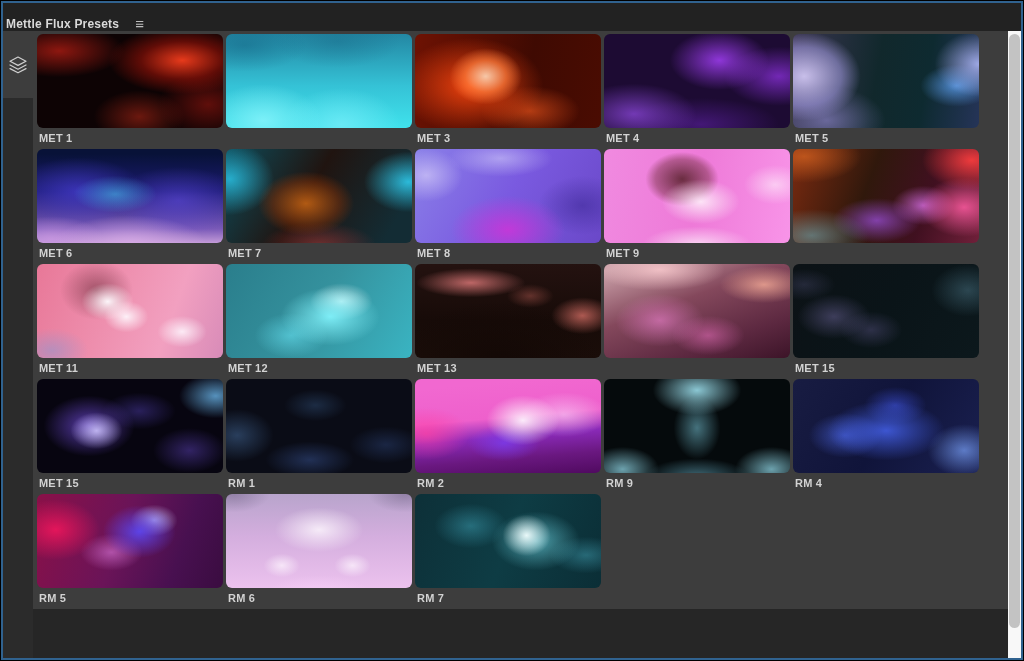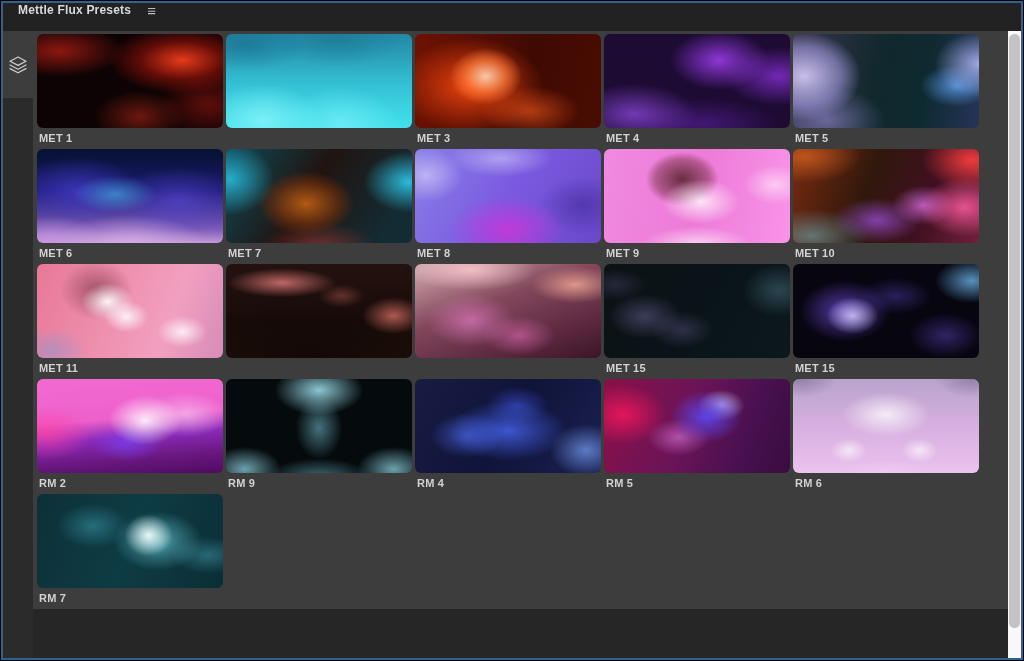--- a/index.html
+++ b/index.html
@@ -6,21 +6,21 @@
   html, body { width: 1024px; height: 661px; overflow: hidden; background: #000; }
   body { font-family: "Liberation Sans", sans-serif; }
 
   .window {
     position: absolute; left: 1px; top: 1px; width: 1022px; height: 659px;
     border: 2px solid #30628f; background: #262626;
     display: flex; flex-direction: column;
   }
   .titlebar {
     height: 28px; flex: 0 0 28px; background: #222222;
-    display: flex; align-items: flex-start; padding-left: 15px;
+    display: flex; align-items: flex-end; padding-left: 3px;
   }
   .titlebar .title {
     color: #d9d9d9; font-size: 12px; font-weight: 700; letter-spacing: .2px;
   }
   .titlebar .menu-icon {
     color: #bdbdbd; font-size: 15px; margin-left: 16px; line-height: 1;
     cursor: pointer; user-select: none;
   }
   .body { flex: 1; display: flex; position: relative; background: #262626; }
 
@@ -122,47 +122,55 @@
     <div class="tile-label">MET 8</div>
   </div>
 
   <div class="tile">
     <div class="thumb" style="background: radial-gradient(30% 34% at 52% 56%, rgba(255, 246, 252, 0.85), transparent 70%), radial-gradient(26% 38% at 42% 32%, rgba(92, 36, 48, 0.9), rgba(122, 52, 72, 0.5) 55%, transparent 76%), radial-gradient(24% 30% at 92% 38%, rgba(255, 242, 252, 0.6), transparent 70%), radial-gradient(42% 28% at 50% 102%, rgba(255, 250, 255, 0.7), transparent 70%), linear-gradient(100deg, rgb(240, 138, 224), rgb(238, 122, 216) 50%, rgb(248, 148, 232));"></div>
     <div class="tile-label">MET 9</div>
   </div>
 
   <div class="tile">
     <div class="thumb" style="background: radial-gradient(38% 45% at 96% 12%, rgba(255, 62, 62, 0.9), transparent 70%), radial-gradient(34% 45% at 92% 62%, rgba(255, 92, 162, 0.85), transparent 70%), radial-gradient(44% 40% at 6% 8%, rgba(202, 92, 30, 0.85), transparent 70%), radial-gradient(44% 40% at 10% 92%, rgba(112, 172, 182, 0.6), transparent 70%), radial-gradient(34% 34% at 45% 76%, rgba(162, 82, 232, 0.7), transparent 70%), radial-gradient(24% 30% at 70% 60%, rgba(232, 122, 252, 0.7), transparent 70%), linear-gradient(110deg, rgb(122, 42, 16), rgb(48, 24, 12) 40%, rgb(64, 16, 32) 70%, rgb(112, 32, 58));"></div>
-    <div class="tile-label">MET 10</div>
   </div>
 
   <div class="tile">
     <div class="thumb" style="background: radial-gradient(20% 28% at 38% 40%, rgba(255, 252, 255, 0.95), transparent 70%), radial-gradient(17% 24% at 48% 56%, rgba(255, 250, 255, 0.9), transparent 70%), radial-gradient(19% 24% at 78% 72%, rgba(255, 248, 255, 0.85), transparent 70%), radial-gradient(28% 45% at 32% 28%, rgba(112, 46, 62, 0.6), transparent 70%), radial-gradient(28% 34% at 8% 92%, rgba(132, 152, 212, 0.5), transparent 70%), linear-gradient(110deg, rgb(232, 120, 152), rgb(238, 143, 174) 40%, rgb(242, 160, 192) 70%, rgb(216, 139, 184));"></div>
     <div class="tile-label">MET 11</div>
   </div>
 
+  <div class="tile">
+    <div class="thumb" style="background: radial-gradient(38% 44% at 56% 56%, rgba(132, 246, 255, 0.9), transparent 70%), radial-gradient(24% 28% at 62% 40%, rgba(232, 255, 255, 0.8), transparent 70%), radial-gradient(28% 34% at 35% 76%, rgba(102, 226, 242, 0.6), transparent 70%), linear-gradient(120deg, rgb(42, 126, 140), rgb(53, 146, 158) 50%, rgb(58, 180, 194));"></div>
+    <div class="tile-label">MET 12</div>
+  </div>
 
   <div class="tile">
     <div class="thumb" style="background: radial-gradient(42% 22% at 30% 20%, rgba(242, 132, 132, 0.75), transparent 70%), radial-gradient(24% 28% at 90% 55%, rgba(236, 122, 112, 0.7), transparent 70%), radial-gradient(18% 18% at 62% 34%, rgba(202, 102, 92, 0.4), transparent 70%), radial-gradient(60% 72% at 45% 105%, rgba(18, 8, 5, 0.9), transparent 92%), linear-gradient(rgb(36, 18, 16), rgb(23, 11, 8) 60%, rgb(26, 13, 9));"></div>
+    <div class="tile-label">MET 13</div>
   </div>
 
   <div class="tile">
     <div class="thumb" style="background: radial-gradient(50% 32% at 30% 6%, rgba(250, 202, 206, 0.85), transparent 70%), radial-gradient(34% 28% at 86% 22%, rgba(246, 172, 152, 0.8), transparent 70%), radial-gradient(34% 40% at 30% 60%, rgba(242, 132, 212, 0.6), transparent 70%), radial-gradient(28% 30% at 56% 76%, rgba(236, 112, 192, 0.55), transparent 70%), linear-gradient(160deg, rgb(202, 160, 168) 5%, rgb(132, 72, 92) 40%, rgb(92, 40, 64) 75%, rgb(60, 20, 40));"></div>
   </div>
 
   <div class="tile">
     <div class="thumb" style="background: radial-gradient(28% 34% at 22% 56%, rgba(122, 112, 172, 0.45), transparent 70%), radial-gradient(24% 28% at 42% 70%, rgba(112, 102, 162, 0.35), transparent 70%), radial-gradient(28% 40% at 94% 28%, rgba(92, 142, 162, 0.4), transparent 70%), radial-gradient(24% 24% at 6% 22%, rgba(82, 82, 122, 0.35), transparent 70%), linear-gradient(120deg, rgb(12, 18, 22), rgb(10, 20, 24) 50%, rgb(12, 24, 28));"></div>
     <div class="tile-label">MET 15</div>
   </div>
 
   <div class="tile">
     <div class="thumb" style="background: radial-gradient(20% 28% at 32% 55%, rgba(202, 192, 250, 0.9), transparent 70%), radial-gradient(34% 45% at 28% 50%, rgba(122, 82, 236, 0.7), transparent 72%), radial-gradient(28% 34% at 96% 18%, rgba(112, 192, 246, 0.75), transparent 70%), radial-gradient(28% 28% at 55% 34%, rgba(92, 72, 202, 0.4), transparent 70%), radial-gradient(28% 34% at 82% 76%, rgba(102, 72, 202, 0.45), transparent 70%), rgb(7, 5, 16);"></div>
     <div class="tile-label">MET 15</div>
   </div>
 
+  <div class="tile">
+    <div class="thumb" style="background: radial-gradient(28% 40% at 6% 60%, rgba(72, 112, 162, 0.5), transparent 70%), radial-gradient(34% 28% at 45% 86%, rgba(62, 92, 162, 0.45), transparent 70%), radial-gradient(24% 24% at 48% 28%, rgba(62, 102, 152, 0.35), transparent 70%), radial-gradient(28% 28% at 86% 70%, rgba(56, 86, 152, 0.35), transparent 70%), rgb(10, 12, 22);"></div>
+    <div class="tile-label">RM 1</div>
+  </div>
 
   <div class="tile">
     <div class="thumb" style="background: radial-gradient(28% 38% at 58% 44%, rgba(255, 250, 255, 0.9), transparent 70%), radial-gradient(34% 34% at 80% 38%, rgba(250, 212, 250, 0.6), transparent 70%), radial-gradient(34% 40% at 6% 58%, rgba(255, 62, 162, 0.7), transparent 70%), radial-gradient(28% 28% at 48% 68%, rgba(122, 62, 242, 0.75), transparent 70%), linear-gradient(175deg, rgb(241, 104, 208) 10%, rgb(238, 96, 204) 42%, rgb(138, 42, 184) 60%, rgb(106, 24, 128) 80%, rgb(80, 10, 96));"></div>
     <div class="tile-label">RM 2</div>
   </div>
 
   <div class="tile">
     <div class="thumb" style="background: radial-gradient(34% 38% at 50% 12%, rgba(162, 232, 246, 0.85), transparent 70%), radial-gradient(18% 48% at 50% 52%, rgba(132, 216, 236, 0.5), transparent 70%), radial-gradient(28% 34% at 10% 96%, rgba(152, 226, 242, 0.7), transparent 70%), radial-gradient(28% 34% at 90% 96%, rgba(152, 226, 242, 0.7), transparent 70%), radial-gradient(40% 28% at 50% 104%, rgba(122, 202, 226, 0.5), transparent 70%), rgb(5, 10, 12);"></div>
     <div class="tile-label">RM 9</div>
   </div>

